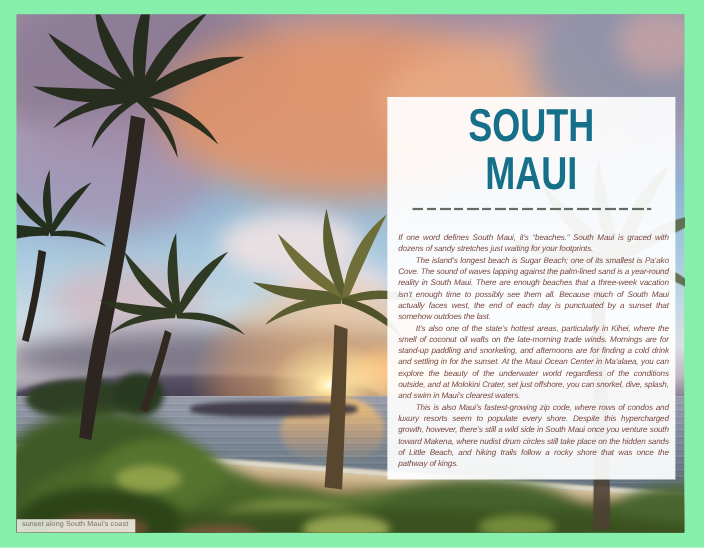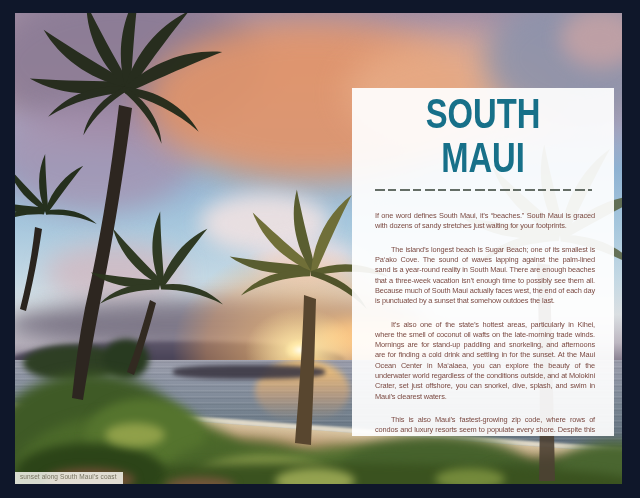--- a/index.html
+++ b/index.html
@@ -1,18 +1,18 @@
 <!DOCTYPE html>
 <html style="--title-teal: #177089; --body-text: #7b4a42; --rule-green: #4a554b; --caption-text: #75725f;"><head>
 <meta charset="utf-8">
 <style>
   html,body { margin:0; padding:0; background:#ffffff; }
   * { box-sizing:border-box; }
   .page {
-    position:relative; width:640px; height:498px; background:#0f172a;
+    position:relative; width:640px; height:498px; background:#86efac;
     font-family:"Liberation Sans", sans-serif; overflow:hidden;
   }
   .photo {
     position:absolute; left:15px; top:13px; width:607px; height:471px;
     overflow:hidden;
     background:linear-gradient(180deg,
       #a28fa5 0%, #b79aa8 7%, #c2a0a4 14%, #a8a3bd 23%,
       #8fb2d2 33%, #a6c7dd 45%, #c3d8e4 56%, #dadfe2 64%,
       #bdb7c1 70%, #8d8595 73.5%, #6f7888 76%, #5d6c7a 100%);
   }
@@ -41,21 +41,21 @@
     width:217px; height:2px; margin:9px auto 0 auto; opacity:0.85;
     background:repeating-linear-gradient(90deg,
       var(--rule-green,#4a554b) 0 10px, rgba(0,0,0,0) 10px 13px,
       var(--rule-green,#4a554b) 13px 21px, rgba(0,0,0,0) 21px 25px);
   }
   .article {
     margin:20px 6px 0 10px; text-align:justify;
     font-size:7.4px; line-height:10.3px; letter-spacing:-0.15px;
     color:var(--body-text,#7b4a42);
   }
-  .article p { margin:13px; }
+  .article p { margin:0;font-style:italic; }
   .article p.ind { text-indent:16px; }
   .caption-chip {
     position:absolute; left:0; top:459px; height:13px; padding:1px 6px 0 5px;
     background:rgba(252,252,247,0.82);
     font-size:6.5px; letter-spacing:0.1px; color:var(--caption-text,#75725f);
     white-space:nowrap;
   }
   svg.palms { position:absolute; left:0; top:0; }
 </style>
 </head>

